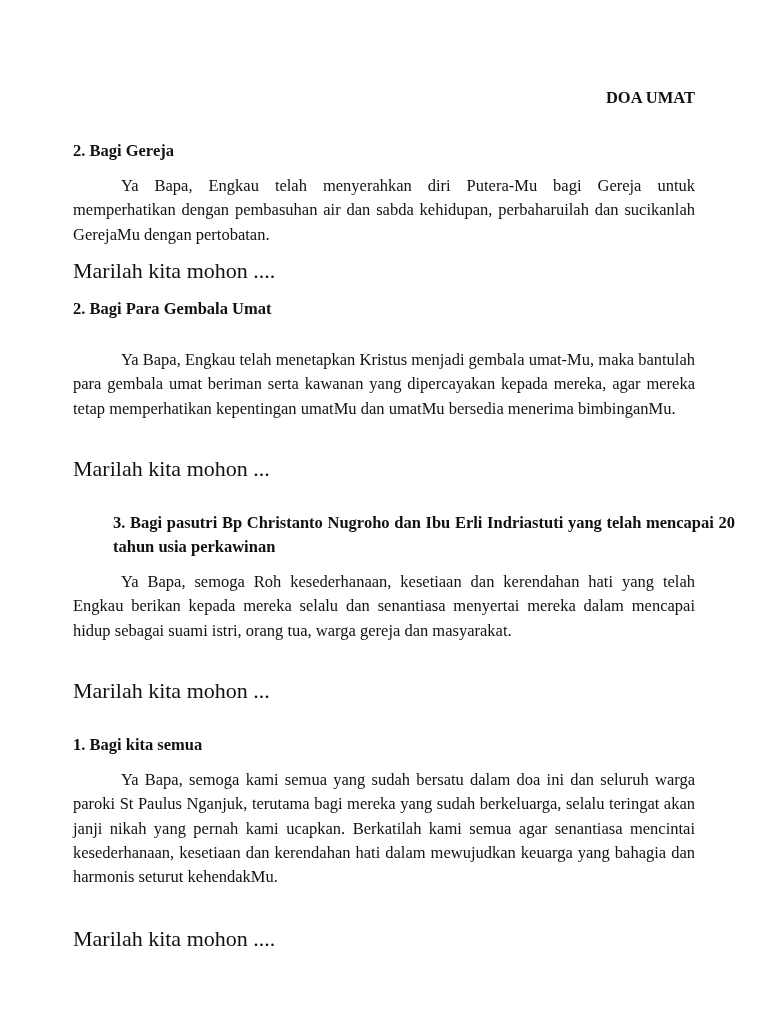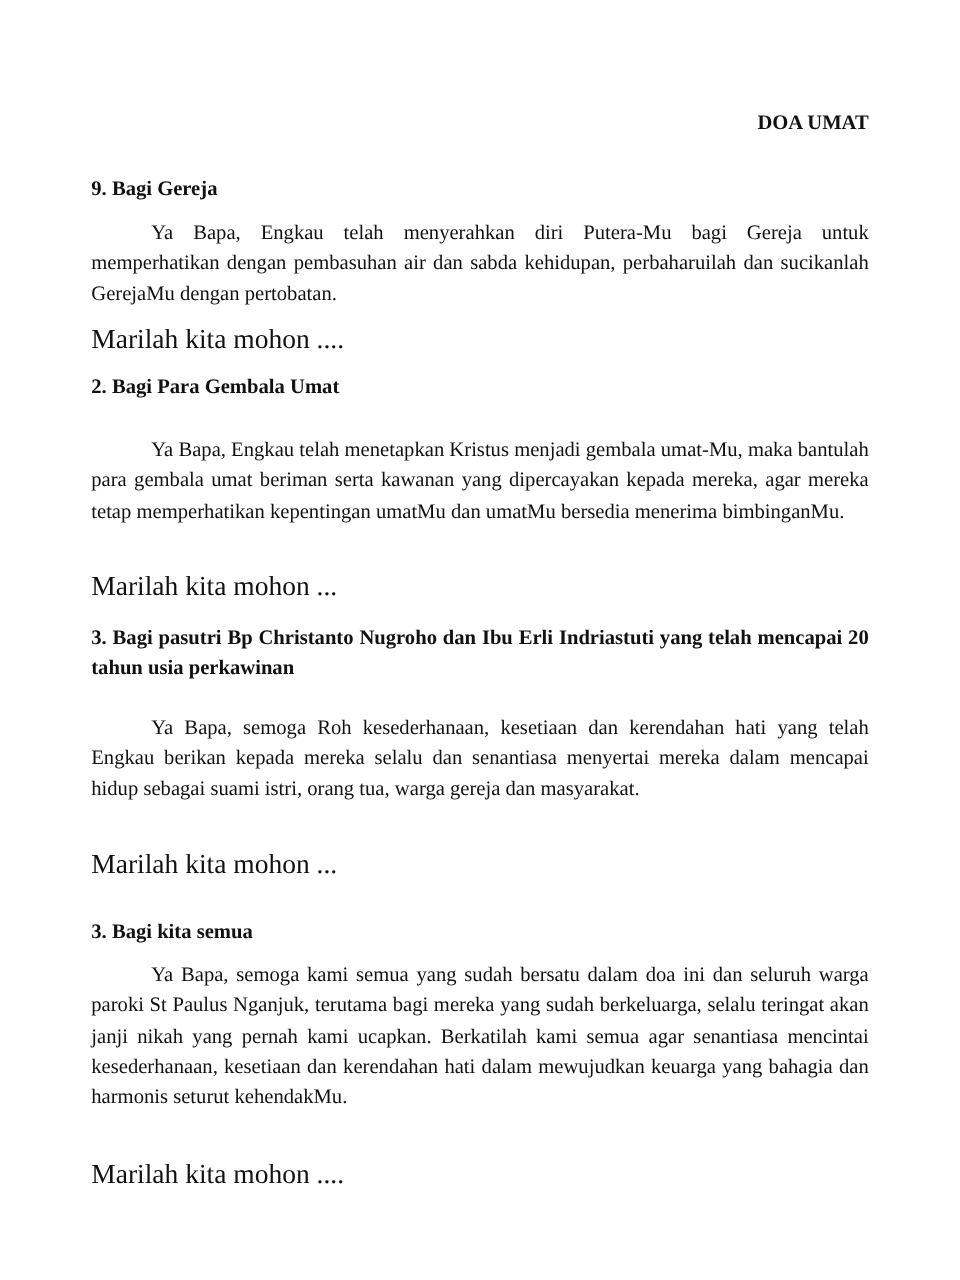--- a/index.html
+++ b/index.html
@@ -58,29 +58,29 @@
       white-space: nowrap;
     }
   </style>
 </head>
 <body>
 
 <div class="page">
 
   <div class="title">DOA UMAT</div>
 
-  <div class="heading" style="top:139px;">9. Bagi Gereja</div>
+  <div class="heading" style="top:139px;">2. Bagi Gereja</div>
   <div class="para" style="top:174px;">Ya Bapa, Engkau telah menyerahkan diri Putera-Mu bagi Gereja untuk memperhatikan dengan pembasuhan air dan sabda kehidupan, perbaharuilah dan sucikanlah GerejaMu dengan pertobatan.</div>
   <div class="closing" style="top:261px;">Marilah kita mohon ....</div>
 
   <div class="heading" style="top:297px;">2. Bagi Para Gembala Umat</div>
   <div class="para" style="top:348px;">Ya Bapa, Engkau telah menetapkan Kristus menjadi gembala umat-Mu, maka bantulah para gembala umat beriman serta kawanan yang dipercayakan kepada mereka, agar mereka tetap memperhatikan kepentingan umatMu dan umatMu bersedia menerima bimbinganMu.</div>
   <div class="closing" style="top:459px;">Marilah kita mohon ...</div>
 
-  <div class="heading" style="top:498px;">3. Bagi pasutri Bp Christanto Nugroho dan Ibu Erli Indriastuti yang telah mencapai 20 tahun usia perkawinan</div>
+  <div class="heading" style="top:511px;margin-left:40px;">3. Bagi pasutri Bp Christanto Nugroho dan Ibu Erli Indriastuti yang telah mencapai 20 tahun usia perkawinan</div>
   <div class="para" style="top:570px;">Ya Bapa, semoga Roh kesederhanaan, kesetiaan dan kerendahan hati yang telah Engkau berikan kepada mereka selalu dan senantiasa menyertai mereka dalam mencapai hidup sebagai suami istri, orang tua,  warga gereja dan masyarakat.</div>
   <div class="closing" style="top:681px;">Marilah kita mohon ...</div>
 
-  <div class="heading" style="top:733px;">3. Bagi kita semua</div>
+  <div class="heading" style="top:733px;">1. Bagi kita semua</div>
   <div class="para" style="top:768px;">Ya Bapa, semoga kami semua yang sudah bersatu dalam doa ini dan seluruh warga paroki St Paulus Nganjuk, terutama bagi mereka yang sudah berkeluarga, selalu teringat akan janji nikah yang pernah kami ucapkan. Berkatilah kami semua agar senantiasa mencintai kesederhanaan, kesetiaan dan kerendahan hati dalam mewujudkan keuarga yang bahagia dan harmonis seturut kehendakMu.</div>
   <div class="closing" style="top:929px;">Marilah kita mohon ....</div>
 
 </div>
 
 </body></html>

